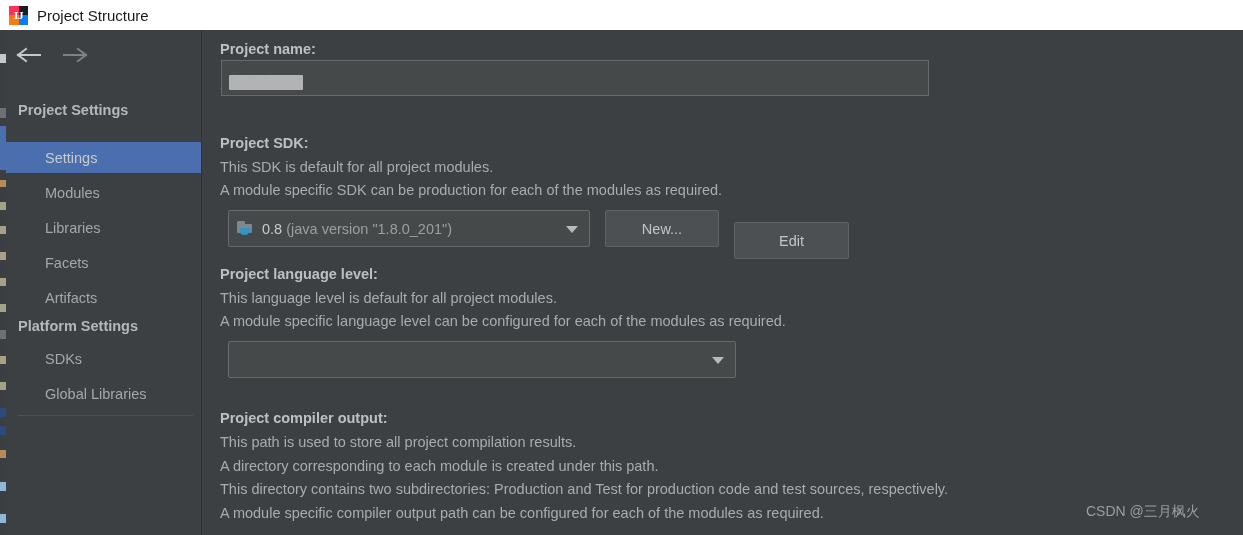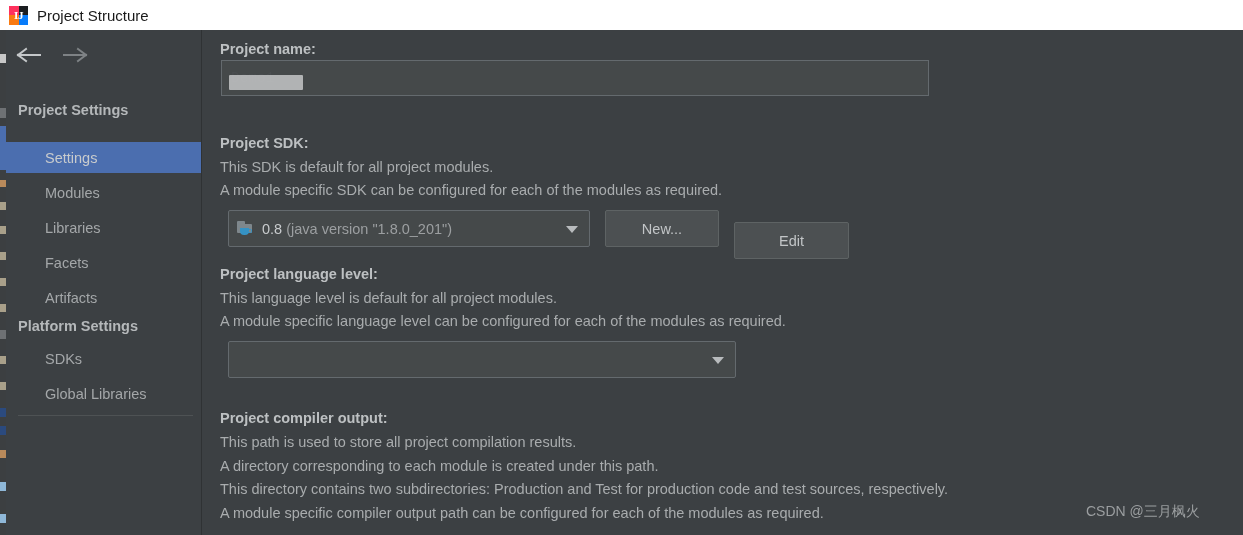--- a/index.html
+++ b/index.html
@@ -406,21 +406,21 @@
 
       <div class="textfield" style="left:19px; top:30px; width:708px; height:36px;">
         <span class="redact-wrap">
           <span class="txt">Demo1</span>
           <span class="smudge"></span>
         </span>
       </div>
 
       <div class="lbl-bold" style="left:18px; top:105px;">Project SDK:</div>
       <div class="lbl-desc" style="left:18px; top:129px;">This SDK is default for all project modules.</div>
-      <div class="lbl-desc" style="left:18px; top:152px;">A module specific SDK can be configured for each of the modules as required.</div>
+      <div class="lbl-desc" style="left:18px; top:152px;">A module specific SDK can be production for each of the modules as required.</div>
 
       <div class="combo" style="left:26px; top:180px; width:362px; height:37px;">
         <span class="sdk-icon">
           <span class="folder-back"></span>
           <span class="folder-body"></span>
           <span class="cup-body"></span>
           <span class="cup-handle"></span>
         </span>
         <span class="sdk-ver">0.8</span>
         <span class="sdk-detail">(java version "1.8.0_201")</span>

